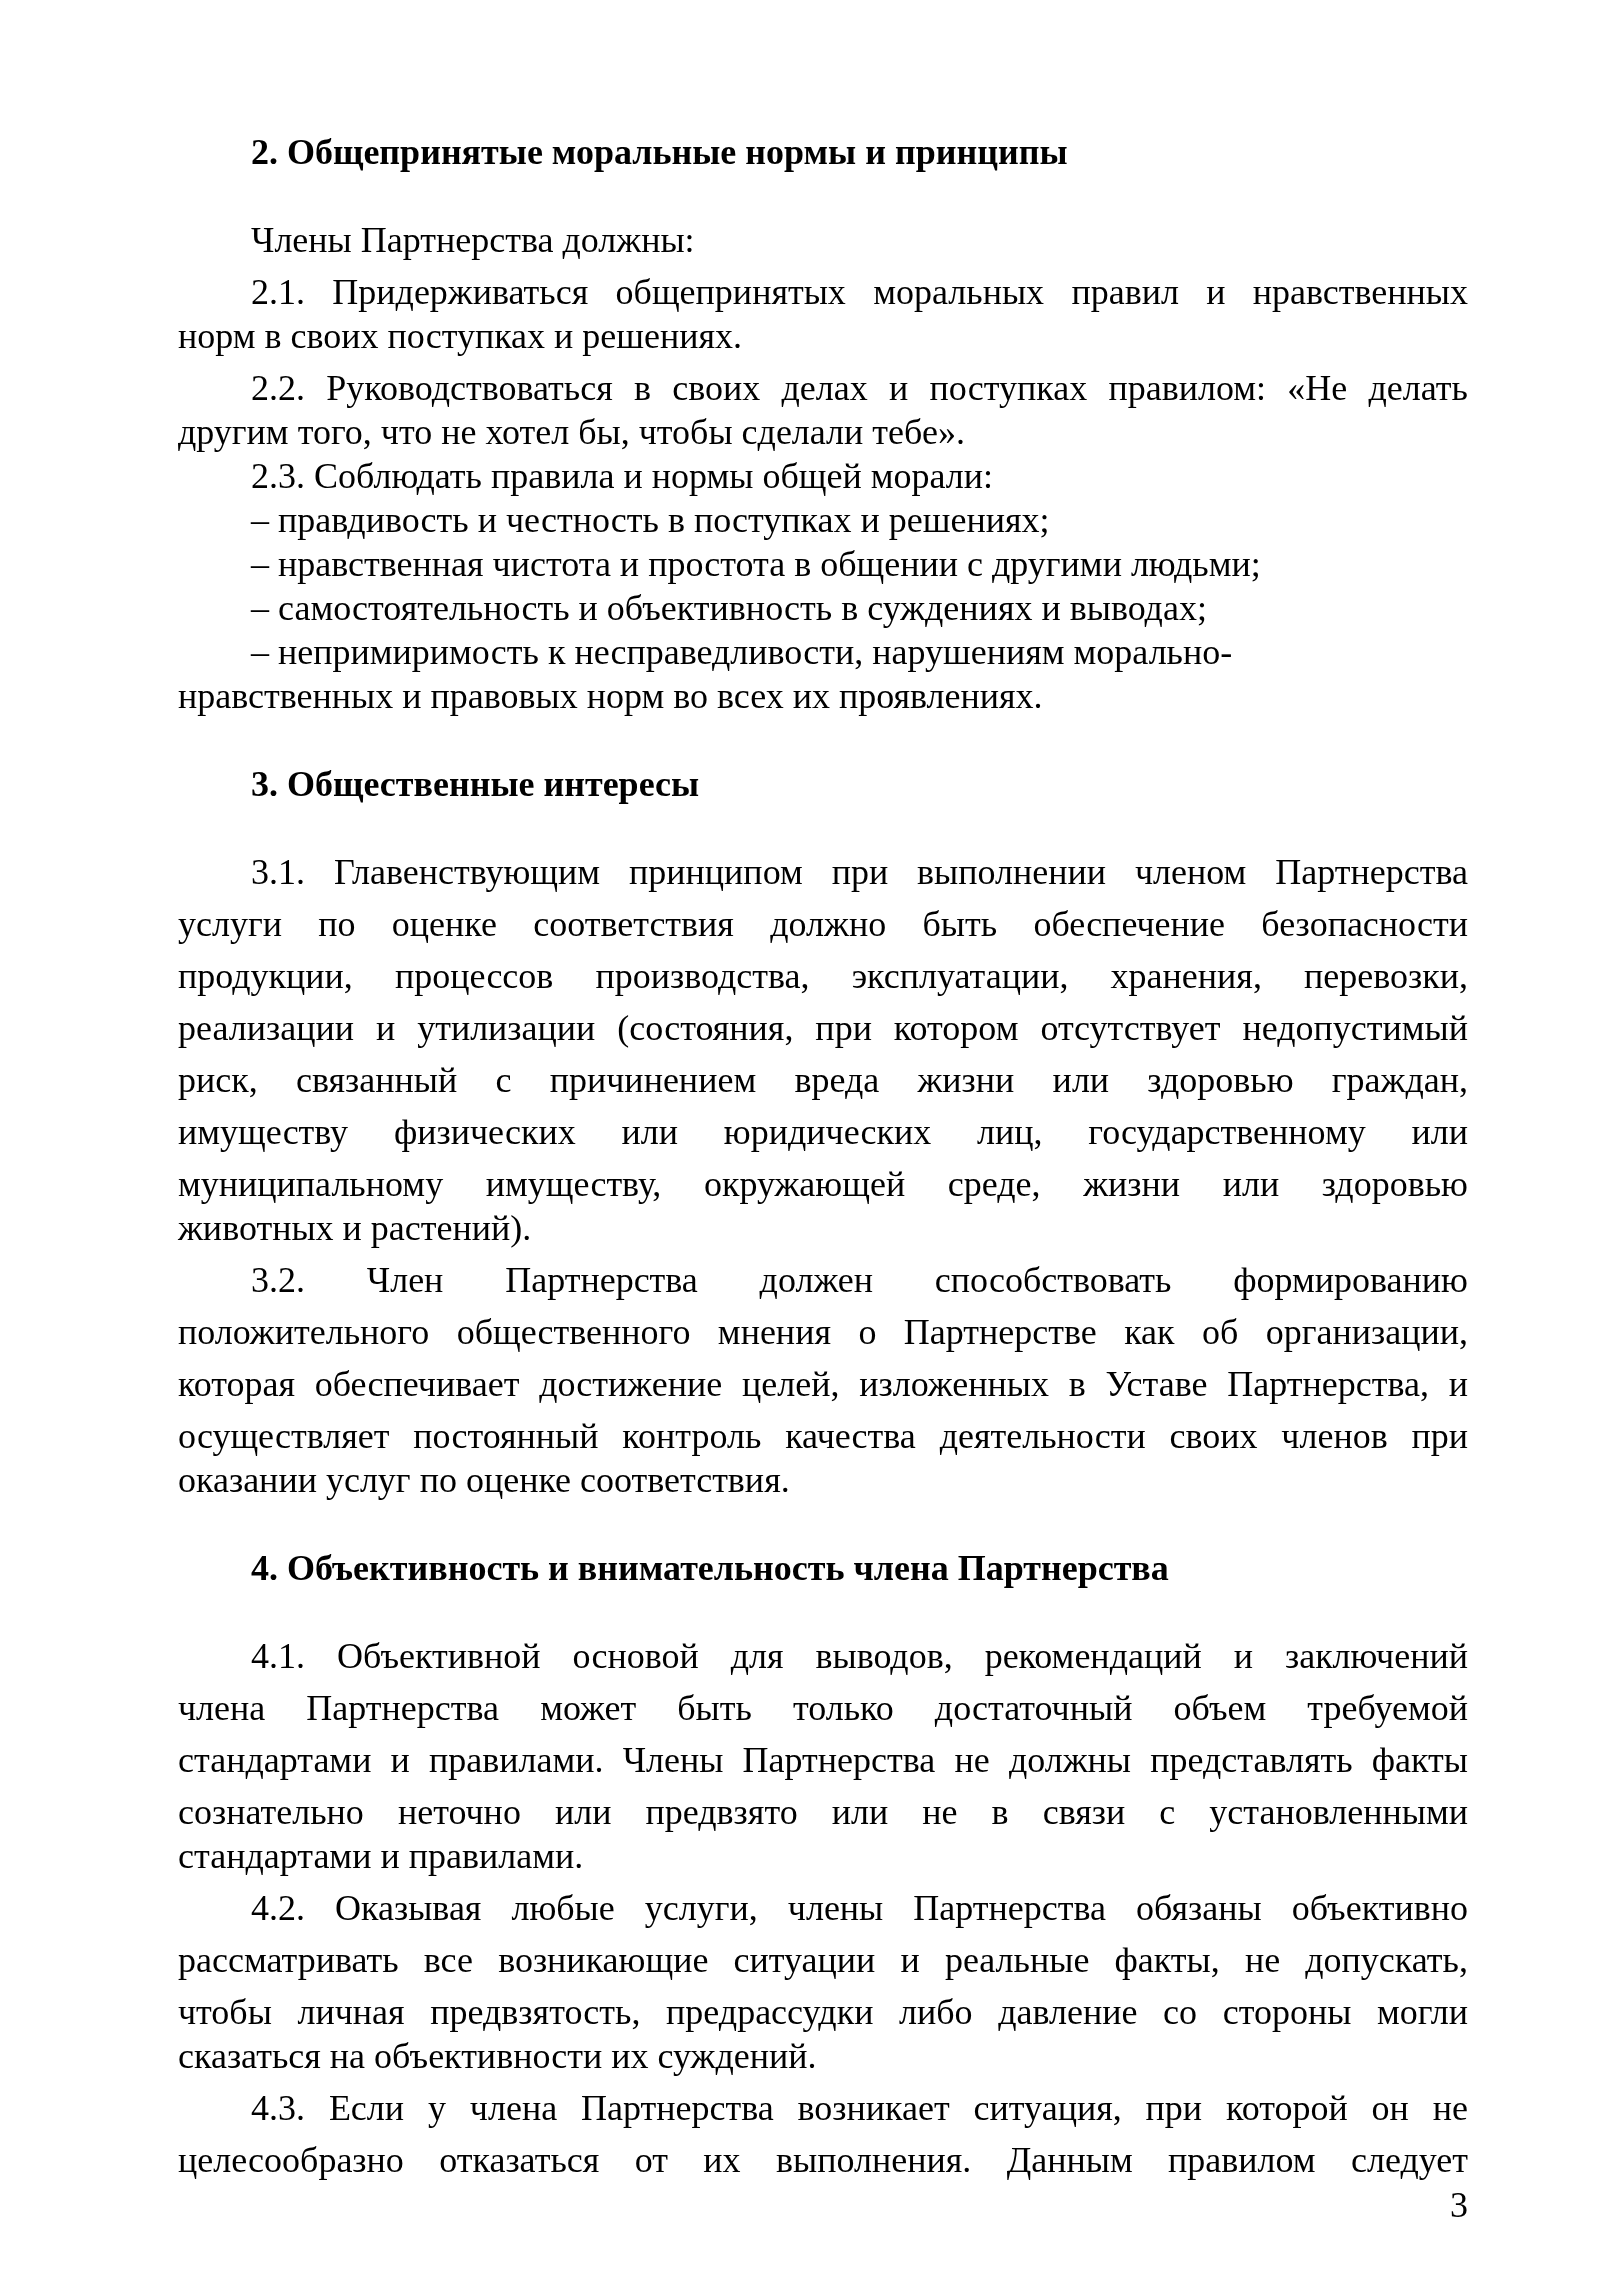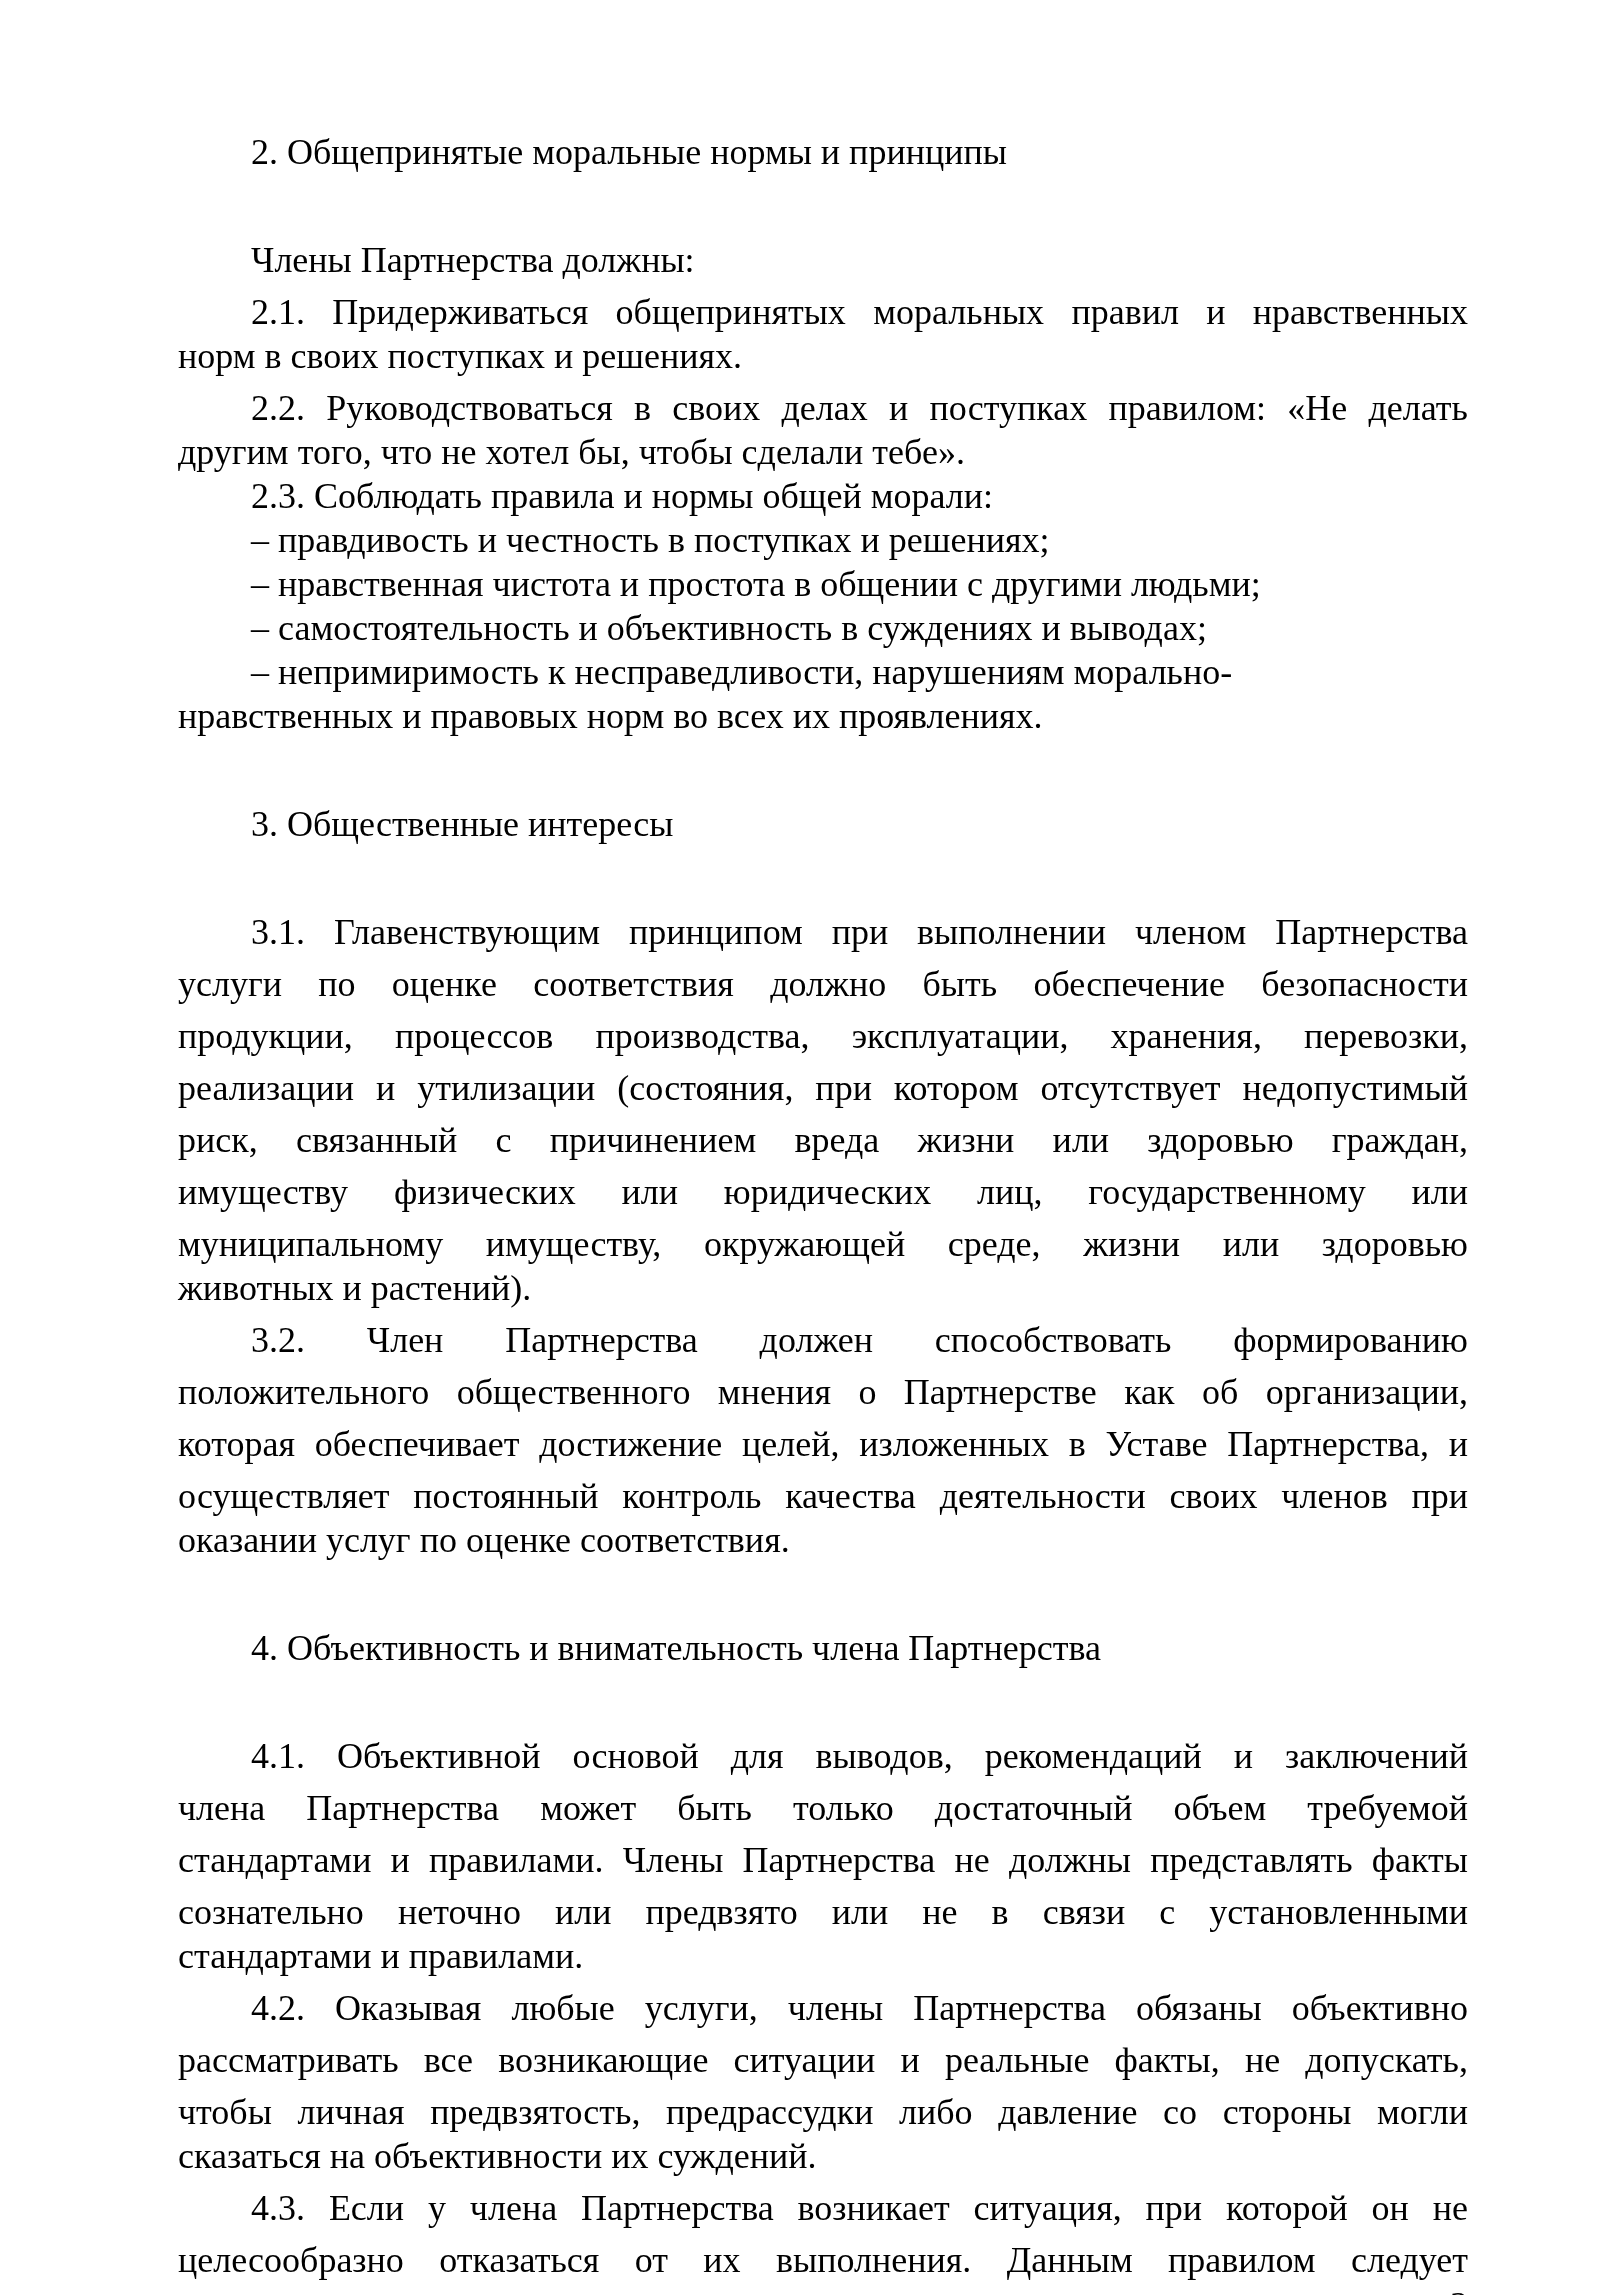--- a/index.html
+++ b/index.html
@@ -15,24 +15,24 @@
   .doc {
     position: absolute;
     left: 178px;
     top: 130px;
     width: 1290px;
   }
   .ln {
     font-size: 36px;
     line-height: 44px;
   }
-  .h { font-weight: normal; }
+  .h { font-weight: bold; }
   .ind { padding-left: 73px; }
   .jf { text-align: justify; text-align-last: justify; text-justify: inter-word; margin-top: 8px; }
-  .gap { margin-top: 64px; }
+  .gap { margin-top: 44px; }
   .pageno { text-align: right; margin-top: 1.3px; }
 </style>
 </head>
 <body>
 
 <main class="doc">
 
   <div class="ln h ind">2. Общепринятые моральные нормы и принципы</div>
 
   <div class="ln ind gap">Члены Партнерства должны:</div>

